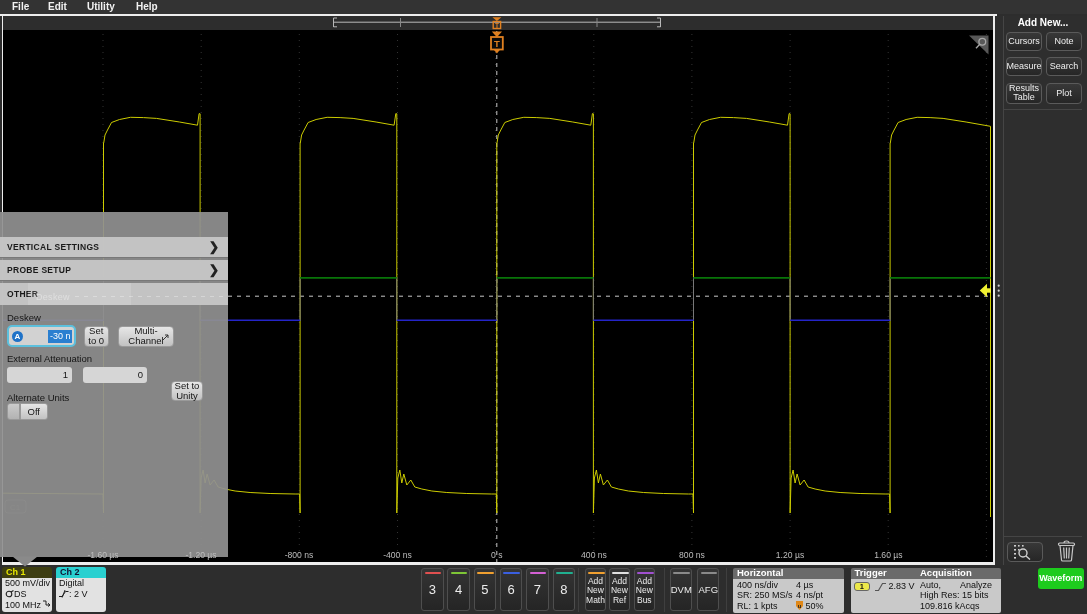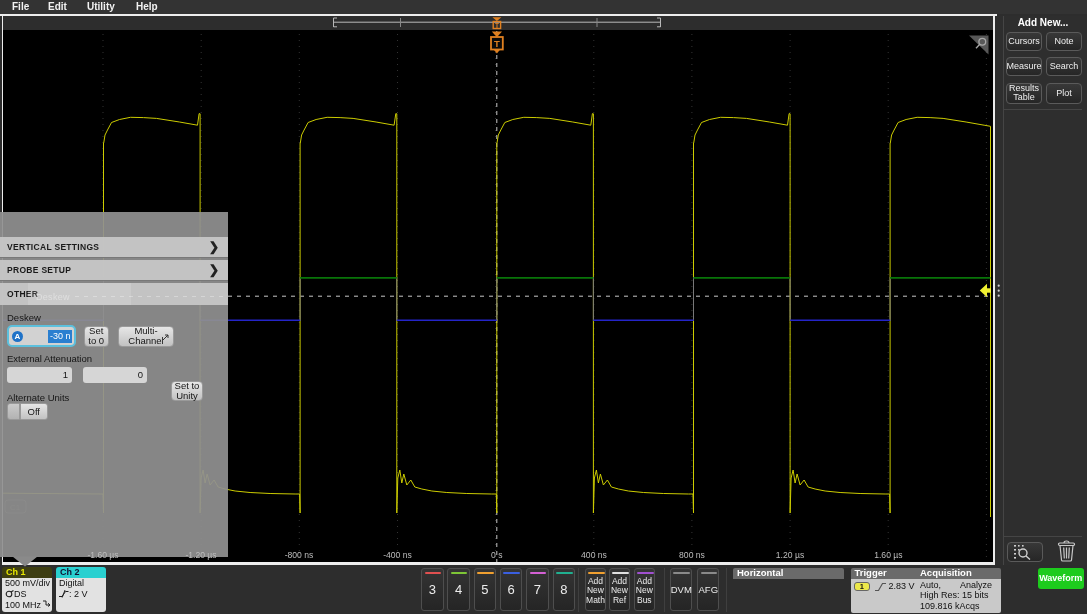--- a/index.html
+++ b/index.html
@@ -230,20 +230,24 @@
 <div class="nbtn" style="left:697.3px;width:22px;">
         <div class="cb" style="background:#8a8a8a;"></div>
         <div class="lb" style="font-size:9.5px;">AFG</div>
       </div>
 <div class="abs" style="left:578px;top:3px;width:1px;height:44px;background:#3f3f3f;"></div>
 <div class="abs" style="left:663.5px;top:3px;width:1px;height:44px;background:#3f3f3f;"></div>
 <div class="abs" style="left:726px;top:3px;width:1px;height:44px;background:#3f3f3f;"></div>
 
  <div class="infobox" style="left:733px;width:110.5px;">
   <div class="ih">Horizontal</div>
+  <div class="ib">400 ns/div<span style="position:absolute;left:63px;">4 µs</span><br>SR: 250 MS/s<span style="position:absolute;left:63px;">4 ns/pt</span><br>RL: 1 kpts<span style="position:absolute;left:63px;"><svg width="7" height="9" viewBox="0 0 7 9" style="vertical-align:-1.5px;">
+              <path d="M0,0 H7 V5 L3.5,9 L0,5 Z" fill="#e08818"></path>
+              <text x="3.5" y="6.5" font-size="6" font-weight="bold" fill="#222" text-anchor="middle">u</text>
+            </svg> 50%</span></div>
  </div>
  <div class="infobox" style="left:850.5px;width:89.5px;">
   <div class="ih">Trigger</div>
   <div class="ib">
           <div style="position:absolute;left:3px;top:3px;width:16.5px;height:9px;background:#ece84a;border:1px solid #666;border-radius:3px;text-align:center;line-height:8.5px;font-size:7.5px;font-weight:bold;">1</div>
   <svg width="11" height="10" viewBox="0 0 11 10" style="position:absolute;left:24px;top:3px;">
             <path d="M0,8.5 H3.5 L7.5,1.5 H11" fill="none" stroke="#555" stroke-width="1.2"></path>
           </svg>
   <span style="position:absolute;left:38px;top:2px;">2.83 V</span>
         </div>

